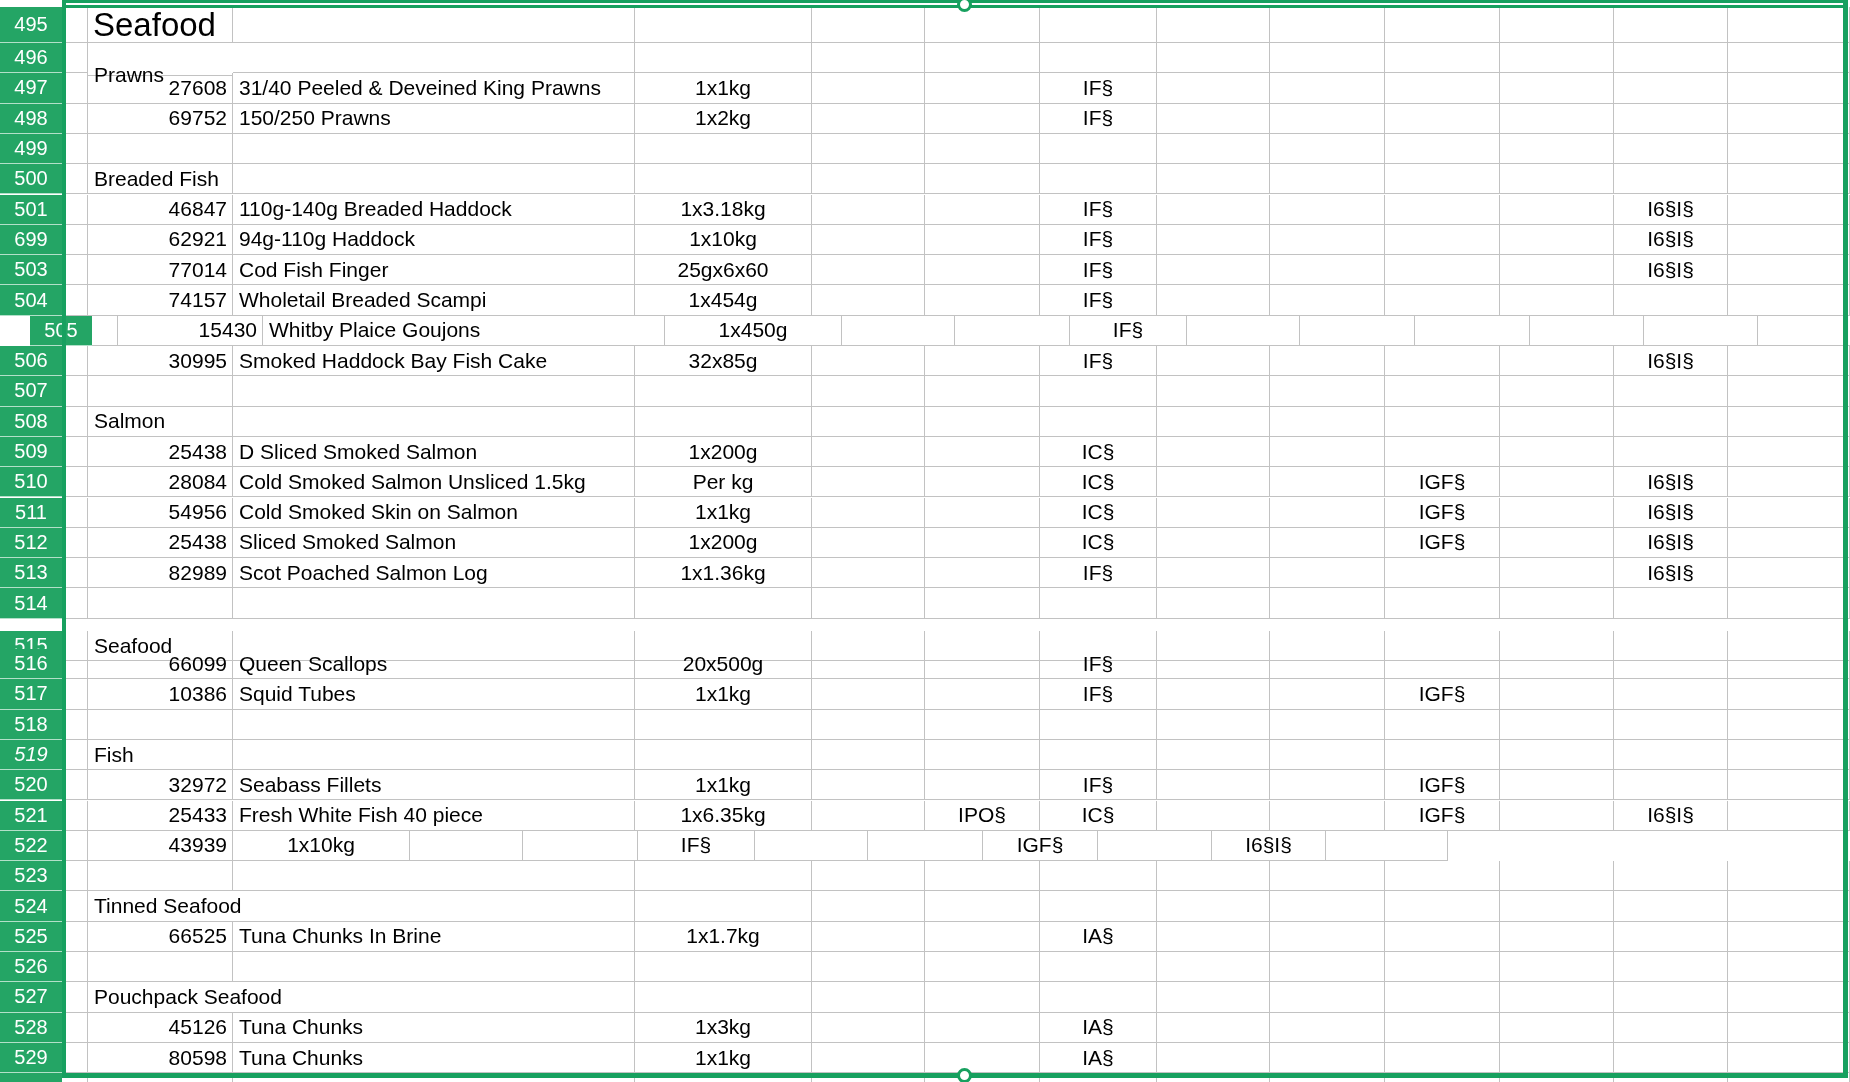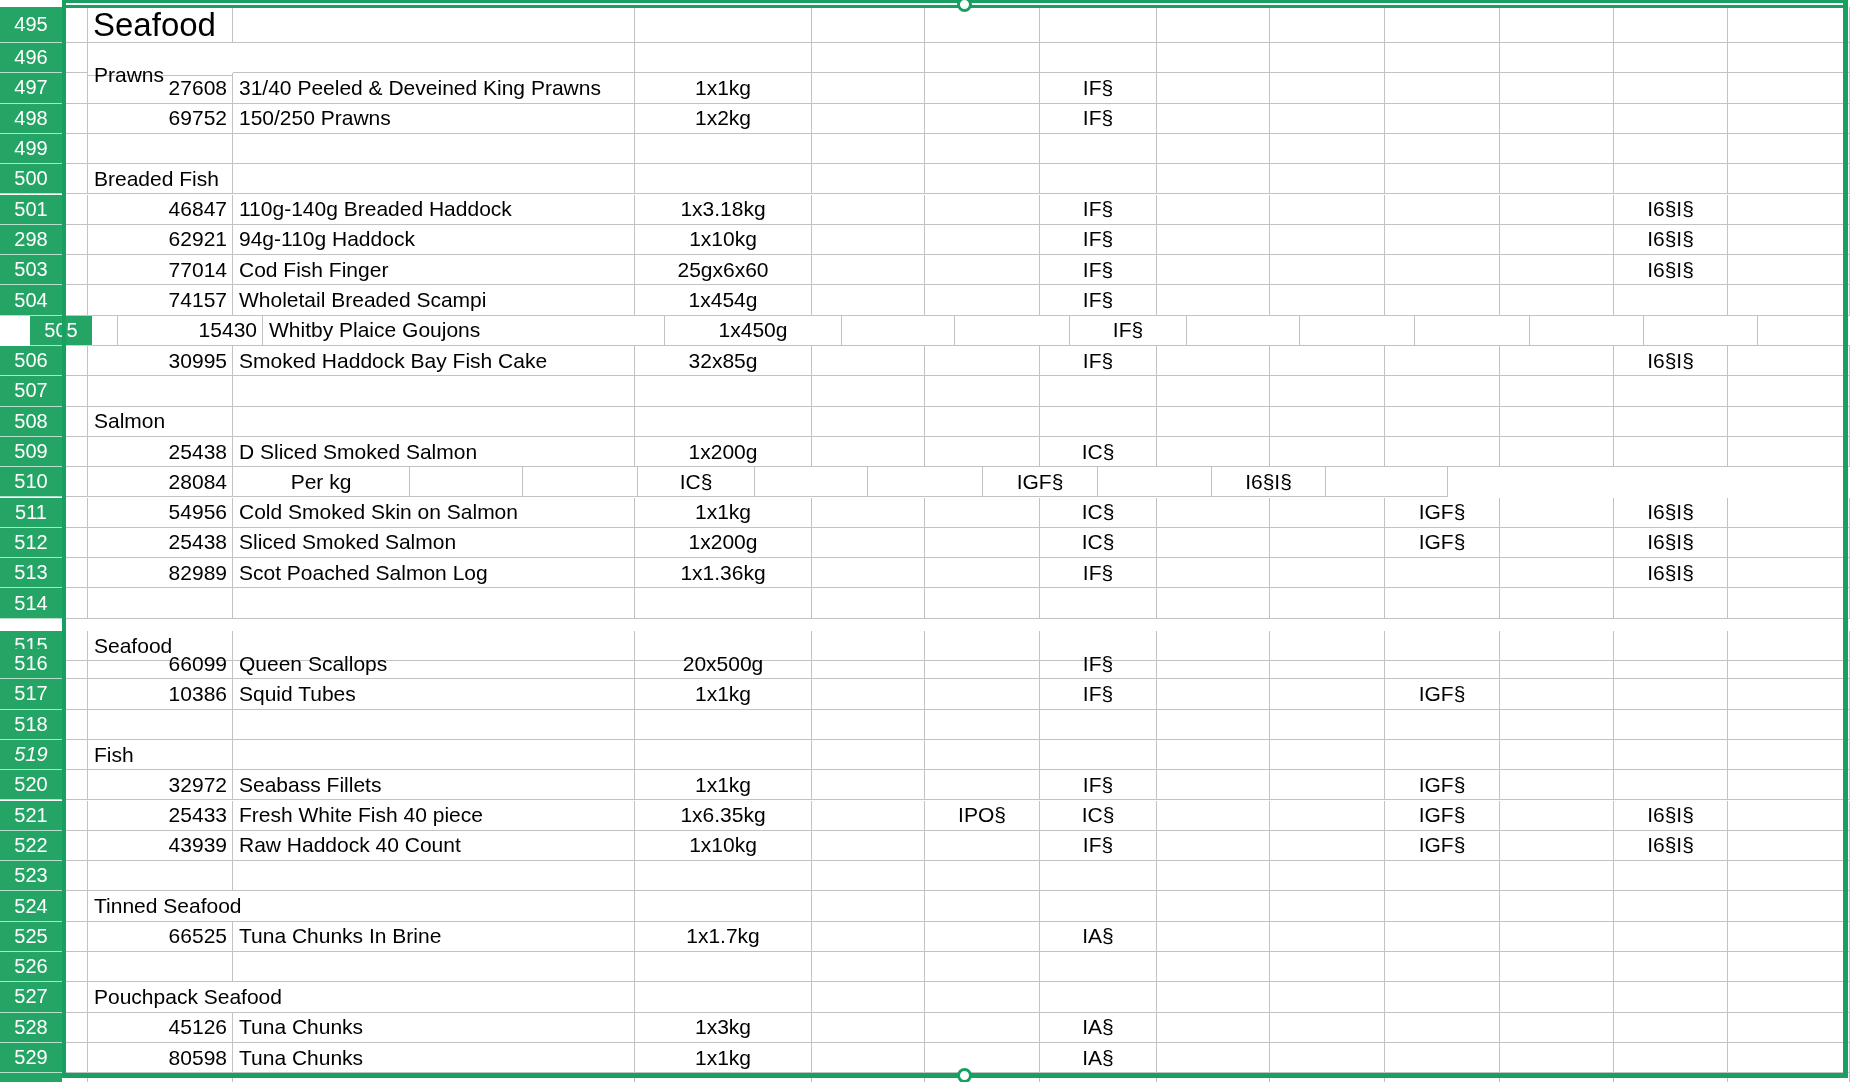--- a/index.html
+++ b/index.html
@@ -163,21 +163,21 @@
         <div class="cell" style="flex-basis: 115px; width: 115px;"></div>
         <div class="cell t-center" style="flex-basis: 117px; width: 117px;">IF§</div>
         <div class="cell" style="flex-basis: 113px; width: 113px;"></div>
         <div class="cell" style="flex-basis: 115px; width: 115px;"></div>
         <div class="cell" style="flex-basis: 115px; width: 115px;"></div>
         <div class="cell" style="flex-basis: 114px; width: 114px;"></div>
         <div class="cell t-center" style="flex-basis: 114px; width: 114px;">I6§I§</div>
         <div class="cell" style="flex-basis: 122px; width: 122px;"></div>
       </div>
       <div class="row" style="top: 224.8px; height: 30.3px;">
-        <div class="rowhdr" style="flex-basis: 62px; width: 62px;">298</div>
+        <div class="rowhdr" style="flex-basis: 62px; width: 62px;">699</div>
         <div class="cell" style="flex-basis: 26px; width: 26px;"></div>
         <div class="cell t-right" style="flex-basis: 145px; width: 145px;">62921</div>
         <div class="cell t-left" style="flex-basis: 402px; width: 402px;">94g-110g Haddock</div>
         <div class="cell t-center" style="flex-basis: 177px; width: 177px;">1x10kg</div>
         <div class="cell" style="flex-basis: 113px; width: 113px;"></div>
         <div class="cell" style="flex-basis: 115px; width: 115px;"></div>
         <div class="cell t-center" style="flex-basis: 117px; width: 117px;">IF§</div>
         <div class="cell" style="flex-basis: 113px; width: 113px;"></div>
         <div class="cell" style="flex-basis: 115px; width: 115px;"></div>
         <div class="cell" style="flex-basis: 115px; width: 115px;"></div>
@@ -294,20 +294,21 @@
         <div class="cell" style="flex-basis: 115px; width: 115px;"></div>
         <div class="cell" style="flex-basis: 115px; width: 115px;"></div>
         <div class="cell" style="flex-basis: 114px; width: 114px;"></div>
         <div class="cell" style="flex-basis: 114px; width: 114px;"></div>
         <div class="cell" style="flex-basis: 122px; width: 122px;"></div>
       </div>
       <div class="row" style="top: 467.2px; height: 30.3px;">
         <div class="rowhdr" style="flex-basis: 62px; width: 62px;">510</div>
         <div class="cell" style="flex-basis: 26px; width: 26px;"></div>
         <div class="cell t-right" style="flex-basis: 145px; width: 145px;">28084</div>
+        <div class="cell t-left" style="flex-basis: 402px; width: 402px;">Cold Smoked Salmon Unsliced 1.5kg</div>
         <div class="cell t-center" style="flex-basis: 177px; width: 177px;">Per kg</div>
         <div class="cell" style="flex-basis: 113px; width: 113px;"></div>
         <div class="cell" style="flex-basis: 115px; width: 115px;"></div>
         <div class="cell t-center" style="flex-basis: 117px; width: 117px;">IC§</div>
         <div class="cell" style="flex-basis: 113px; width: 113px;"></div>
         <div class="cell" style="flex-basis: 115px; width: 115px;"></div>
         <div class="cell t-center" style="flex-basis: 115px; width: 115px;">IGF§</div>
         <div class="cell" style="flex-basis: 114px; width: 114px;"></div>
         <div class="cell t-center" style="flex-basis: 114px; width: 114px;">I6§I§</div>
         <div class="cell" style="flex-basis: 122px; width: 122px;"></div>
@@ -485,21 +486,20 @@
         <div class="cell" style="flex-basis: 115px; width: 115px;"></div>
         <div class="cell t-center" style="flex-basis: 115px; width: 115px;">IGF§</div>
         <div class="cell" style="flex-basis: 114px; width: 114px;"></div>
         <div class="cell t-center" style="flex-basis: 114px; width: 114px;">I6§I§</div>
         <div class="cell" style="flex-basis: 122px; width: 122px;"></div>
       </div>
       <div class="row" style="top: 830.8px; height: 30.3px;">
         <div class="rowhdr" style="flex-basis: 62px; width: 62px;">522</div>
         <div class="cell" style="flex-basis: 26px; width: 26px;"></div>
         <div class="cell t-right" style="flex-basis: 145px; width: 145px;">43939</div>
-        <div class="cell t-left" style="flex-basis: 402px; width: 402px;">Raw Haddock 40 Count</div>
         <div class="cell t-center" style="flex-basis: 177px; width: 177px;">1x10kg</div>
         <div class="cell" style="flex-basis: 113px; width: 113px;"></div>
         <div class="cell" style="flex-basis: 115px; width: 115px;"></div>
         <div class="cell t-center" style="flex-basis: 117px; width: 117px;">IF§</div>
         <div class="cell" style="flex-basis: 113px; width: 113px;"></div>
         <div class="cell" style="flex-basis: 115px; width: 115px;"></div>
         <div class="cell t-center" style="flex-basis: 115px; width: 115px;">IGF§</div>
         <div class="cell" style="flex-basis: 114px; width: 114px;"></div>
         <div class="cell t-center" style="flex-basis: 114px; width: 114px;">I6§I§</div>
         <div class="cell" style="flex-basis: 122px; width: 122px;"></div>

